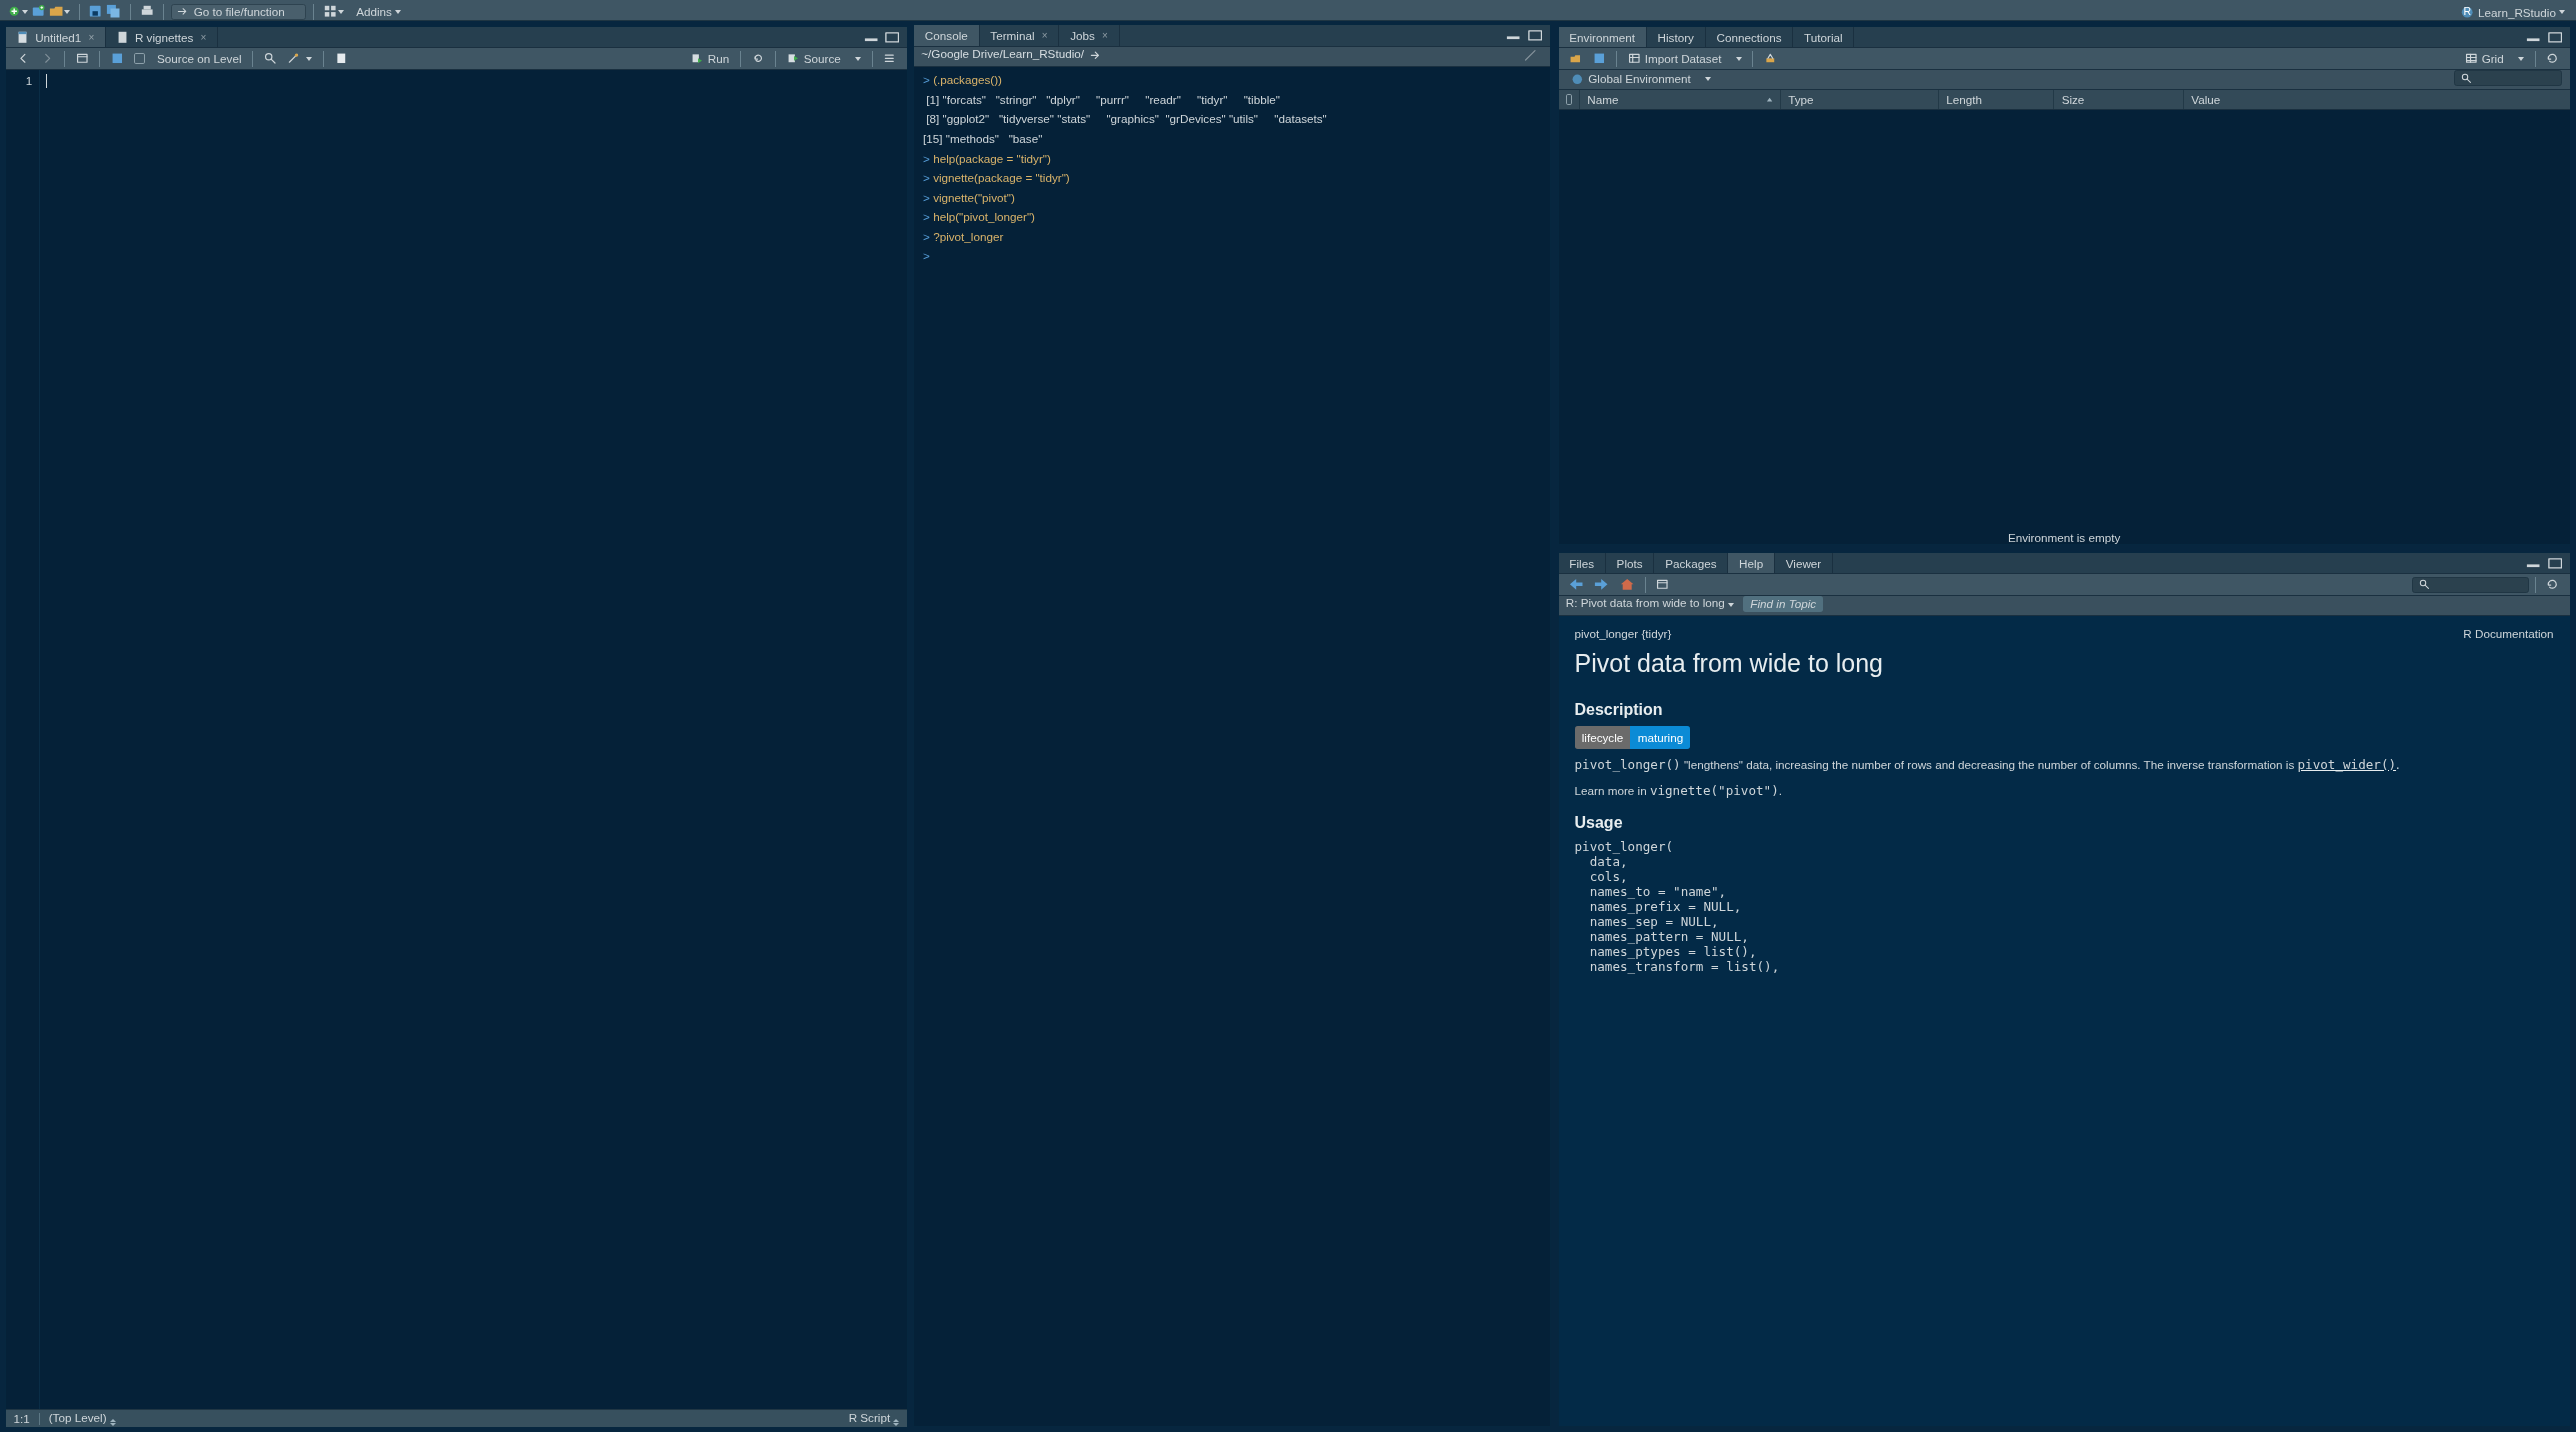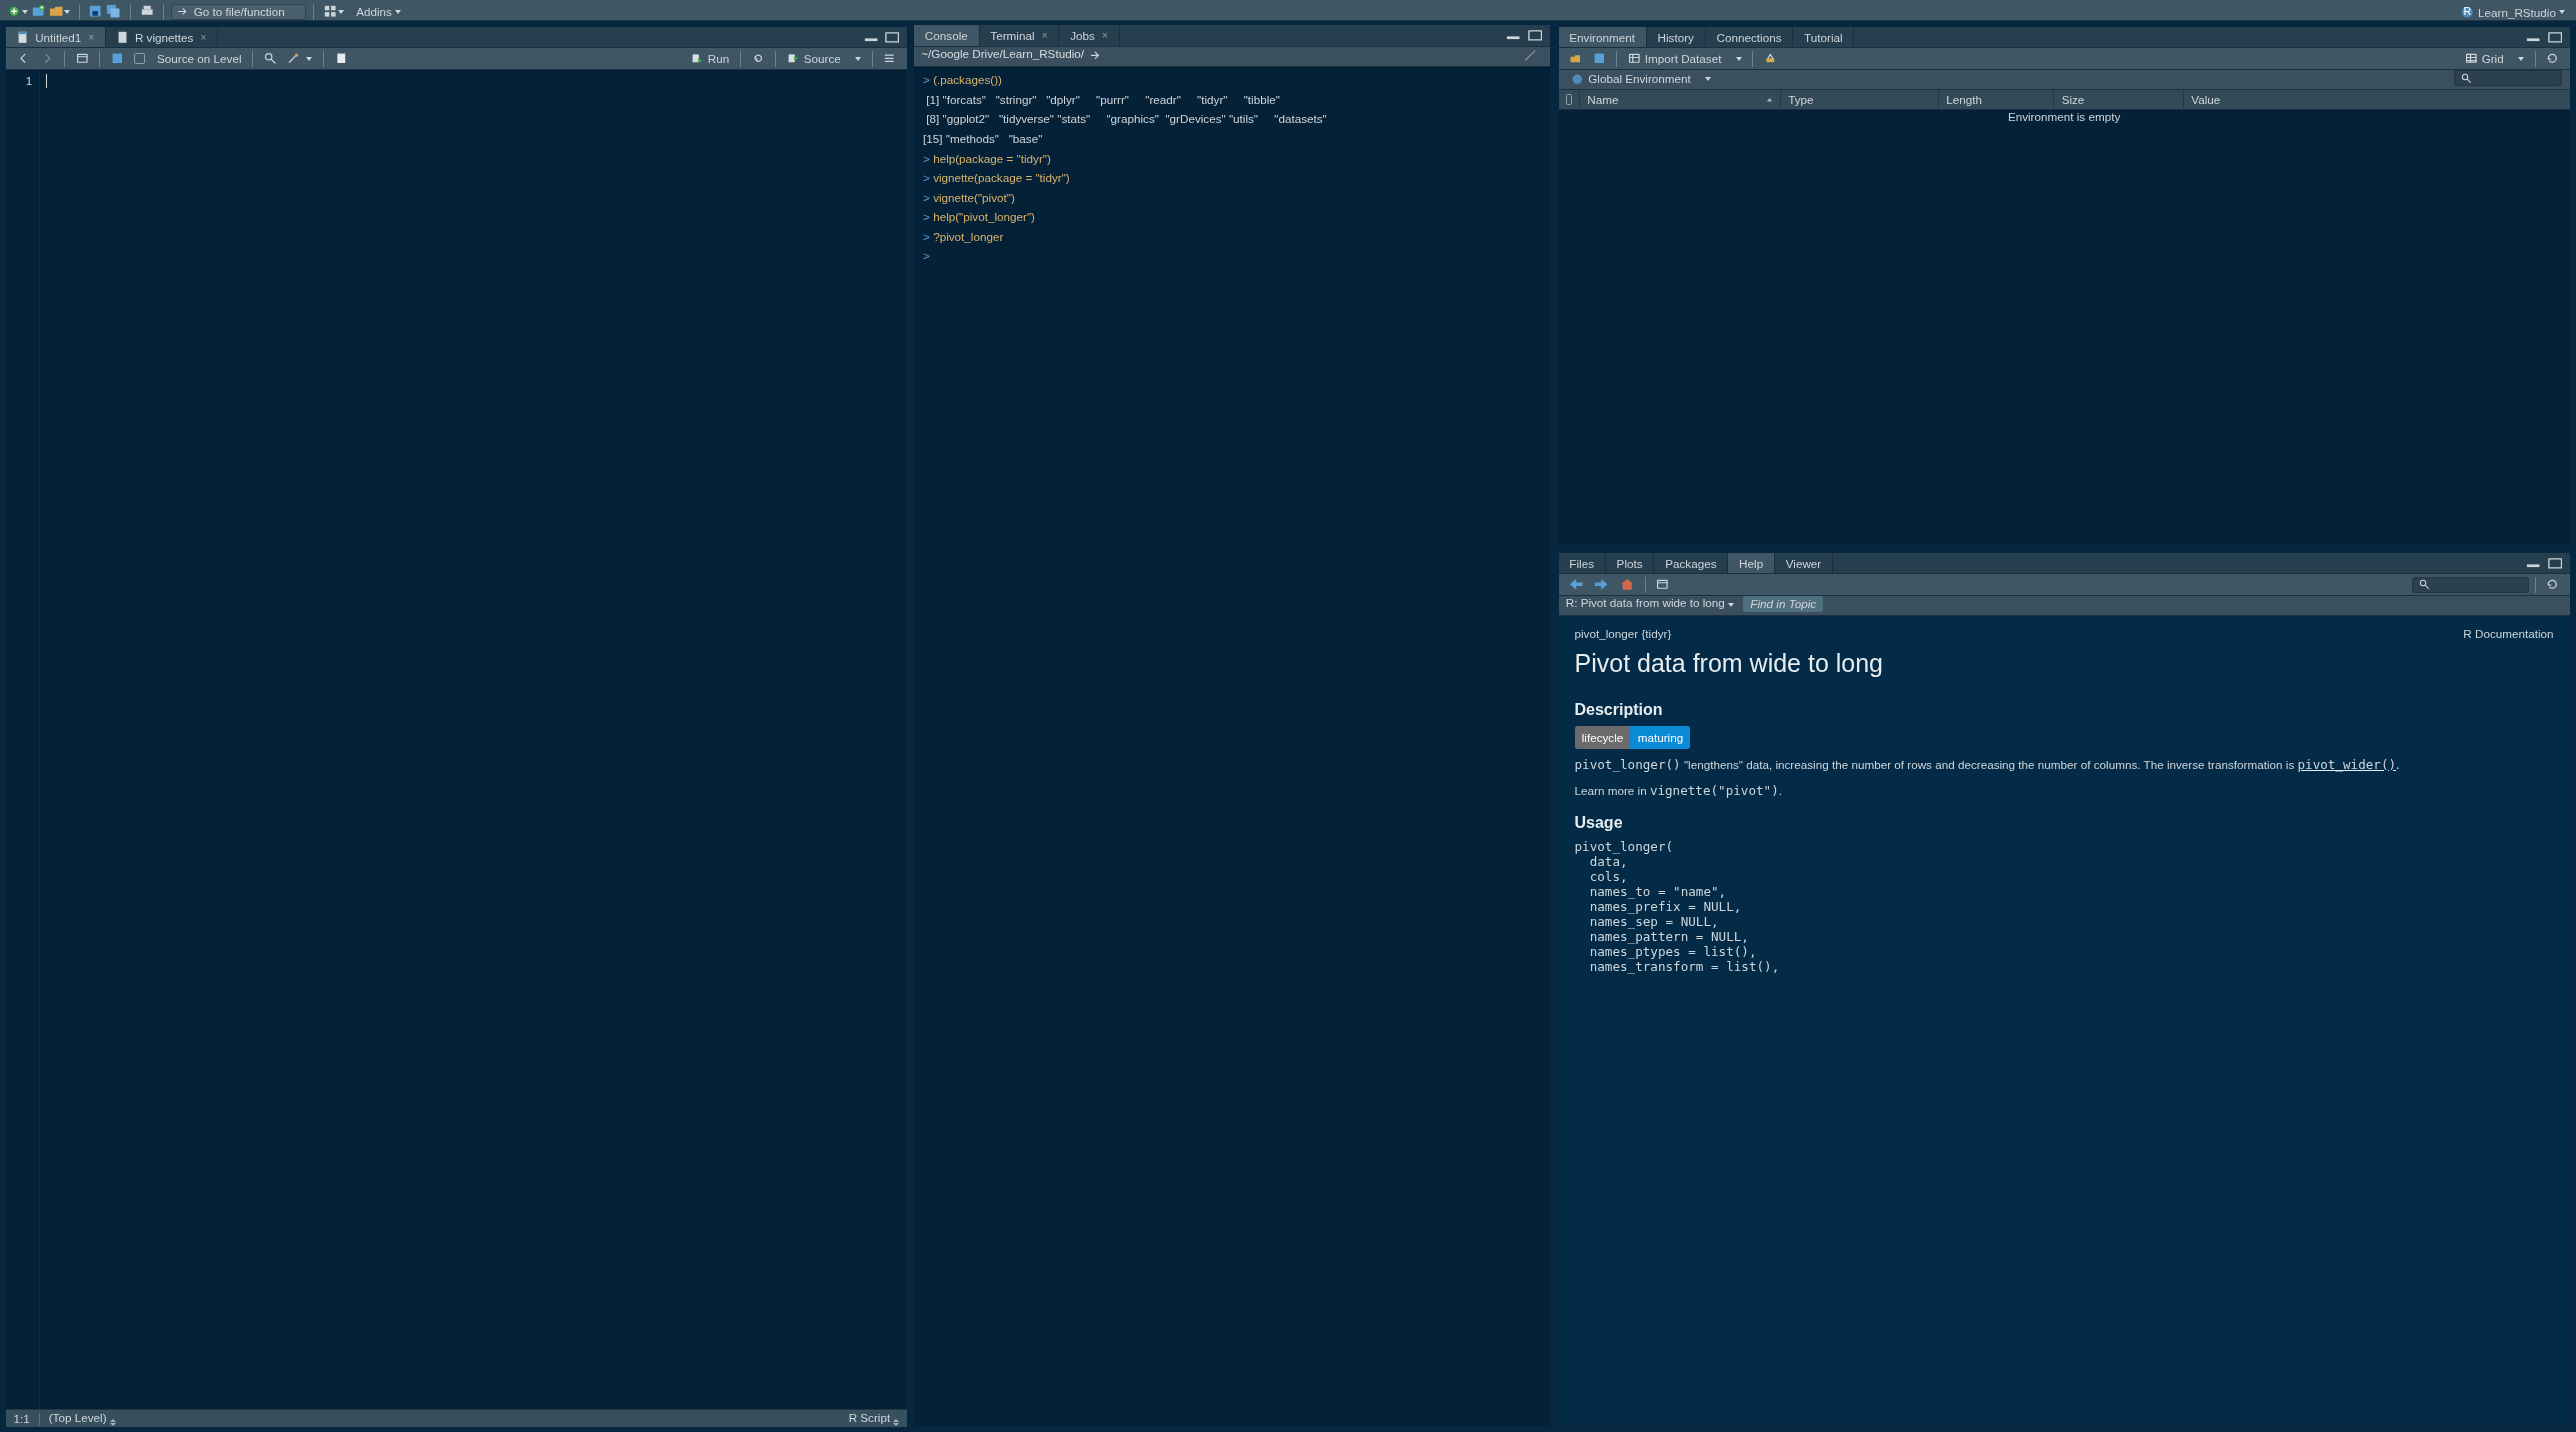--- a/index.html
+++ b/index.html
@@ -72,21 +72,21 @@
 .console-body{flex:1;overflow:auto;padding:3.6px 9px;font-family:var(--mono);font-size:var(--code-size);line-height:1.45;background:var(--bg-deep)}
 .console-body .prompt{color:var(--prompt)}
 .console-body .cmd{color:var(--cmd)}
 .console-body .out{color:var(--out)}
 .console-body pre{white-space:pre;font-family:inherit;font-size:inherit}
 .console-line{display:block}
 
 
 .env-header{height:20px;background:#334a58;display:flex;align-items:stretch;border-bottom:0.9px solid #1a3040}
 .env-col{display:flex;align-items:center;padding:0 7.2px;border-right:0.9px solid #223947;color:var(--text-bright);font-size:10.8px}
-.env-body{flex:1;display:flex;align-items:flex-start;justify-content:center;color:var(--text-bright);background:var(--bg-deep)}
+.env-body{flex:1;display:flex;align-items:flex-end;justify-content:center;color:var(--text-bright);background:var(--bg-deep)}
 .env-search,.help-search{background:#2b414e;border:0.9px solid #203644;border-radius:2.7px;height:16px;display:flex;align-items:center;padding:0 5.4px;color:#8fa2ac}
 .env-search{width:108px}
 .help-search{width:117px}
 
 
 .help-body{flex:1;overflow:auto;padding:10.8px 16px;background:#032a47;color:var(--text-bright)}
 .help-body h1{font-family:"Helvetica Neue",Arial,sans-serif;font-weight:400;font-size:25px;color:#e7edef;margin:9px 0 23px}
 .help-body h2{font-family:"Helvetica Neue",Arial,sans-serif;font-weight:600;font-size:16px;color:#e7edef;margin:12.6px 0 7.2px}
 .help-body p{font-size:12.6px;line-height:1.5;margin:7.2px 0;color:#dbe3e7}
 .help-body code,.help-body pre{font-family:var(--mono);font-size:12.6px}

